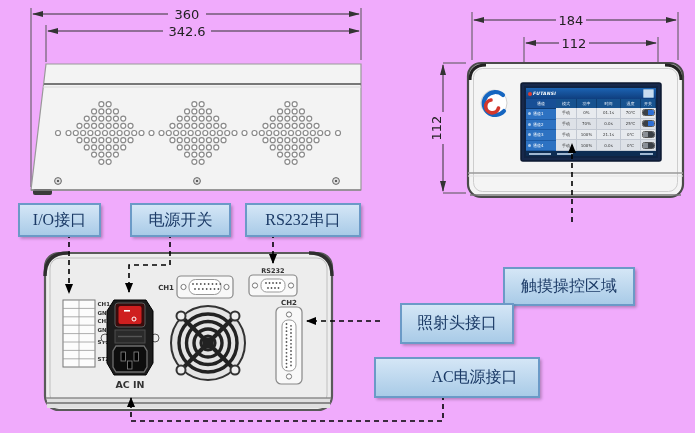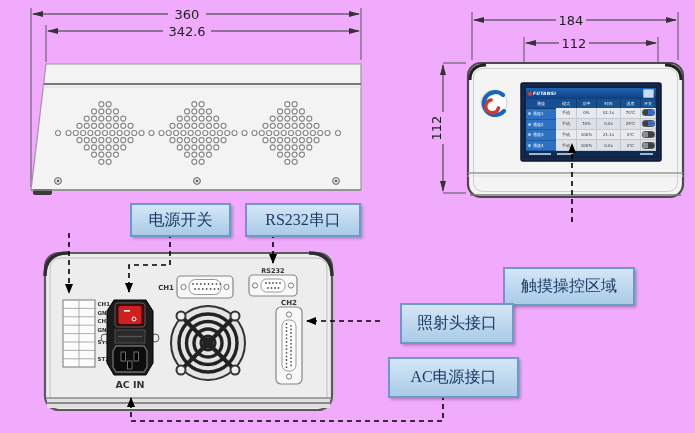--- a/index.html
+++ b/index.html
@@ -527,18 +527,19 @@
     <g stroke="#000" stroke-width="1.6" stroke-dasharray="5 4" fill="none">
       <path d="M69,233 L69,293" marker-end="url(#blkArr)"></path>
       <path d="M170,233 V265 H129 V292" marker-end="url(#blkArr)"></path>
       <path d="M273,233 L273,263" marker-end="url(#blkArr)"></path>
       <path d="M572,222 L572,144" marker-end="url(#blkArr)"></path>
       <path d="M380,321 L307,321" marker-end="url(#blkArr)"></path>
       <path d="M443,395 V421 H131 V398" marker-end="url(#blkArr)"></path>
     </g>
   </svg>
 
+  <div class="callout" style="left:18px;top:203px;width:79px;height:30px;">I/O接口</div>
   <div class="callout" style="left:130px;top:203px;width:97px;height:30px;">电源开关</div>
   <div class="callout" style="left:245px;top:203px;width:112px;height:30px;">RS232串口</div>
   <div class="callout" style="left:503px;top:223px;width:128px;height:35px;margin-top:44px;">触摸操控区域</div>
   <div class="callout" style="left:400px;top:303px;width:110px;height:37px;">照射头接口</div>
-  <div class="callout" style="left:388px;top:357px;width:127px;height:37px;">AC电源接口</div>
+  <div class="callout" style="left:374px;top:357px;width:127px;height:37px;padding-left:35px;">AC电源接口</div>
 </div>
 
 </body></html>

